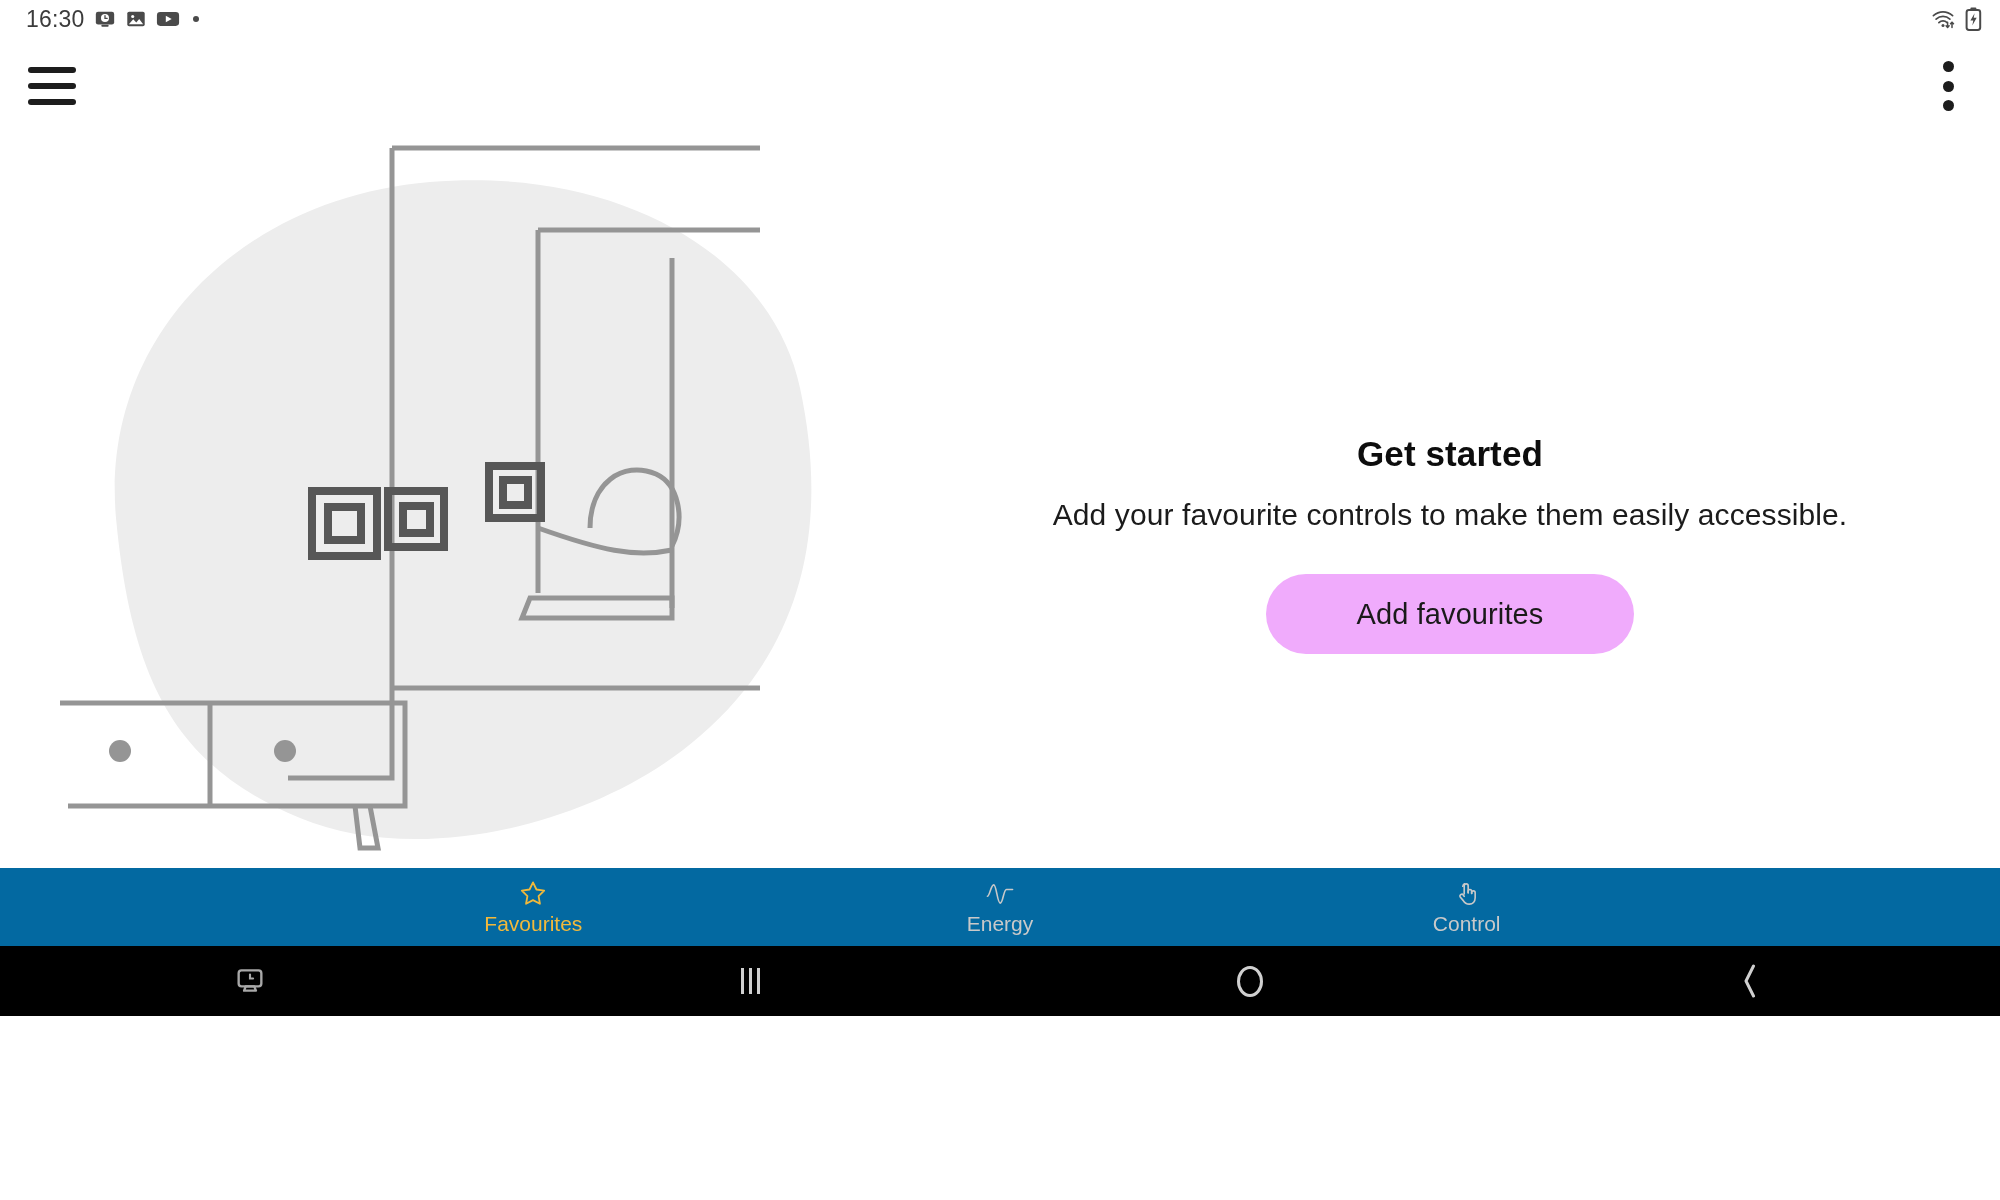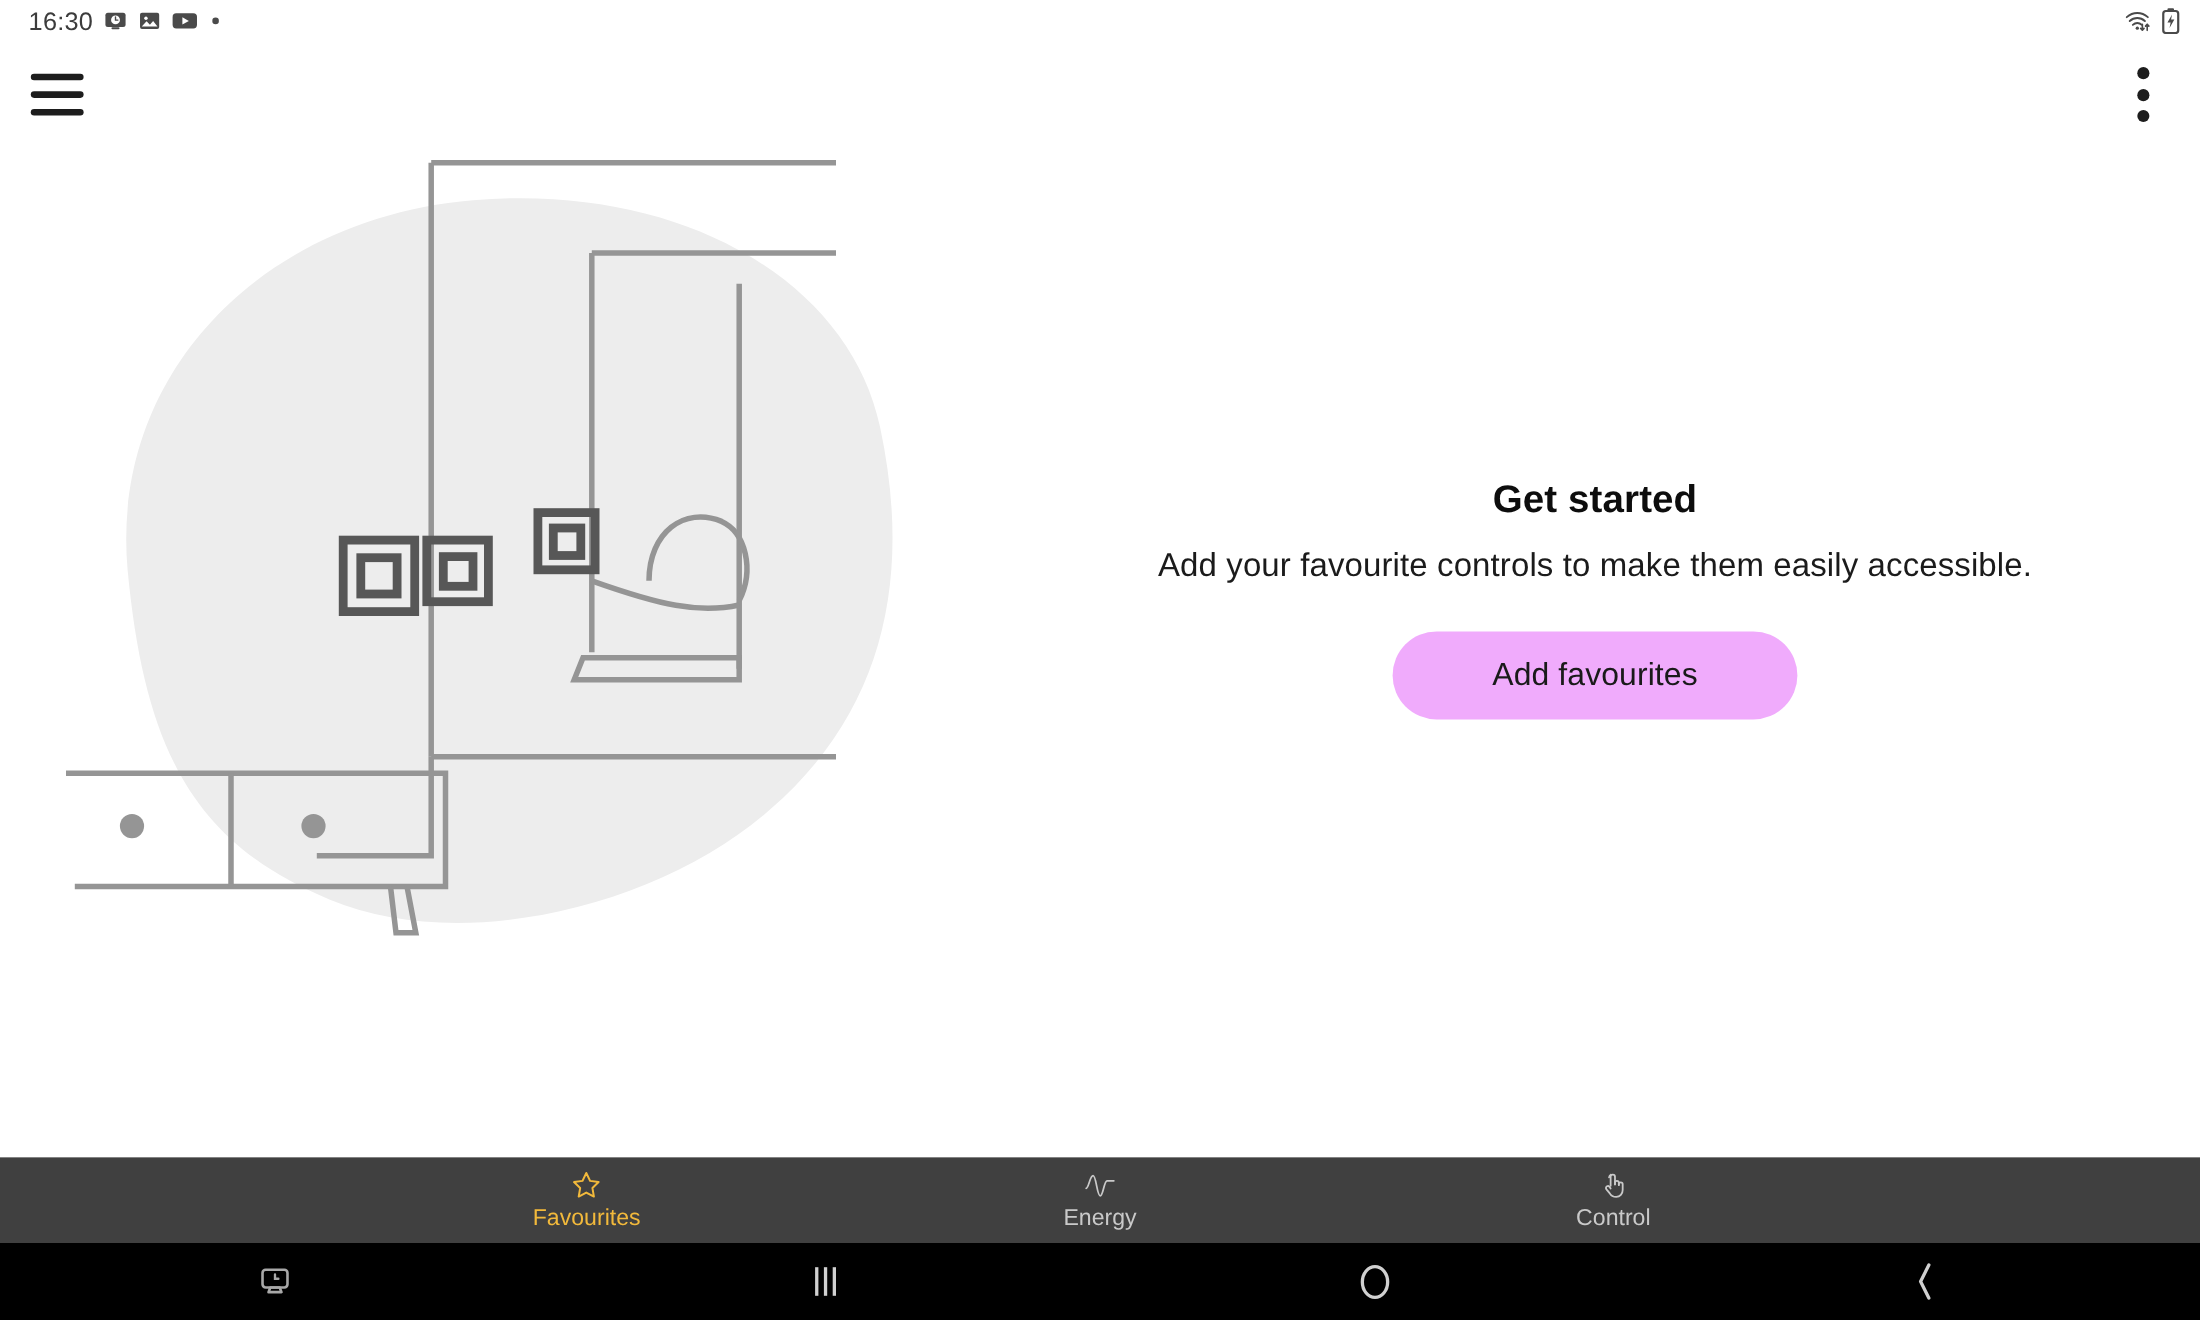--- a/index.html
+++ b/index.html
@@ -4,21 +4,21 @@
 <style>
   * { box-sizing: border-box; margin: 0; padding: 0; }
   html, body {
     width: 2000px; height: 1200px;
     background: #ffffff;
     font-family: "Liberation Sans", sans-serif;
     overflow: hidden;
   }
   .screen {
     position: relative;
-    width: 2000px; height: 1200px;
+    width: 2000px; height: 1016px;
     background: #ffffff;
     display: flex; flex-direction: column;
   }
 
   
   .status-bar {
     height: 38px; flex: 0 0 38px;
     display: flex; align-items: center;
     padding: 0 18px 0 26px;
     background: #ffffff;
@@ -95,21 +95,21 @@
     background: #f0abfc;
     font-size: 29px; color: #1a1a1a;
     font-family: "Liberation Sans", sans-serif;
     cursor: pointer;
     letter-spacing: .1px;
   }
 
   
   .bottom-nav {
     flex: 0 0 78px; height: 78px;
-    background: #404040;
+    background: #0369a1;
     display: flex; align-items: center;
     padding: 0 300px;
   }
   .nav-item {
     flex: 1 1 0;
     display: flex; flex-direction: column; align-items: center;
     gap: 3px; cursor: pointer;
   }
   .nav-ico { height: 30px; display: flex; align-items: center; justify-content: center; }
   .nav-label {

